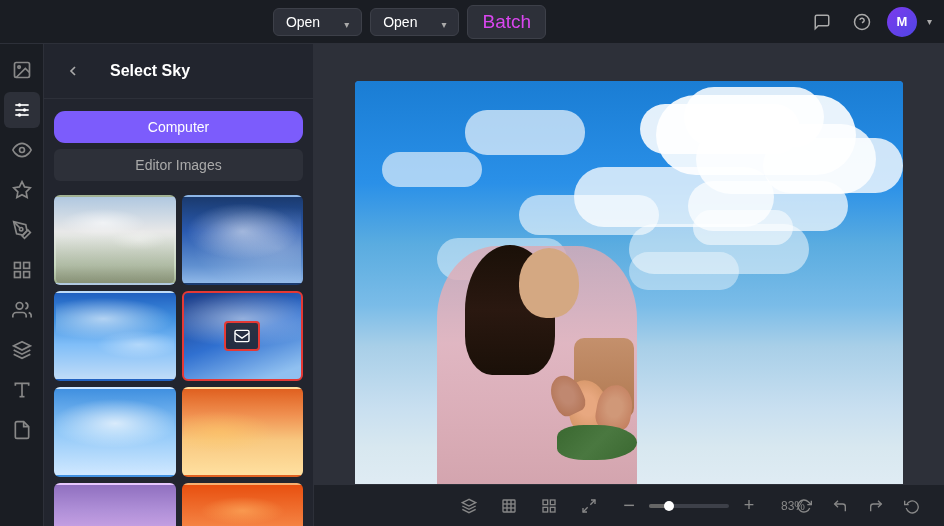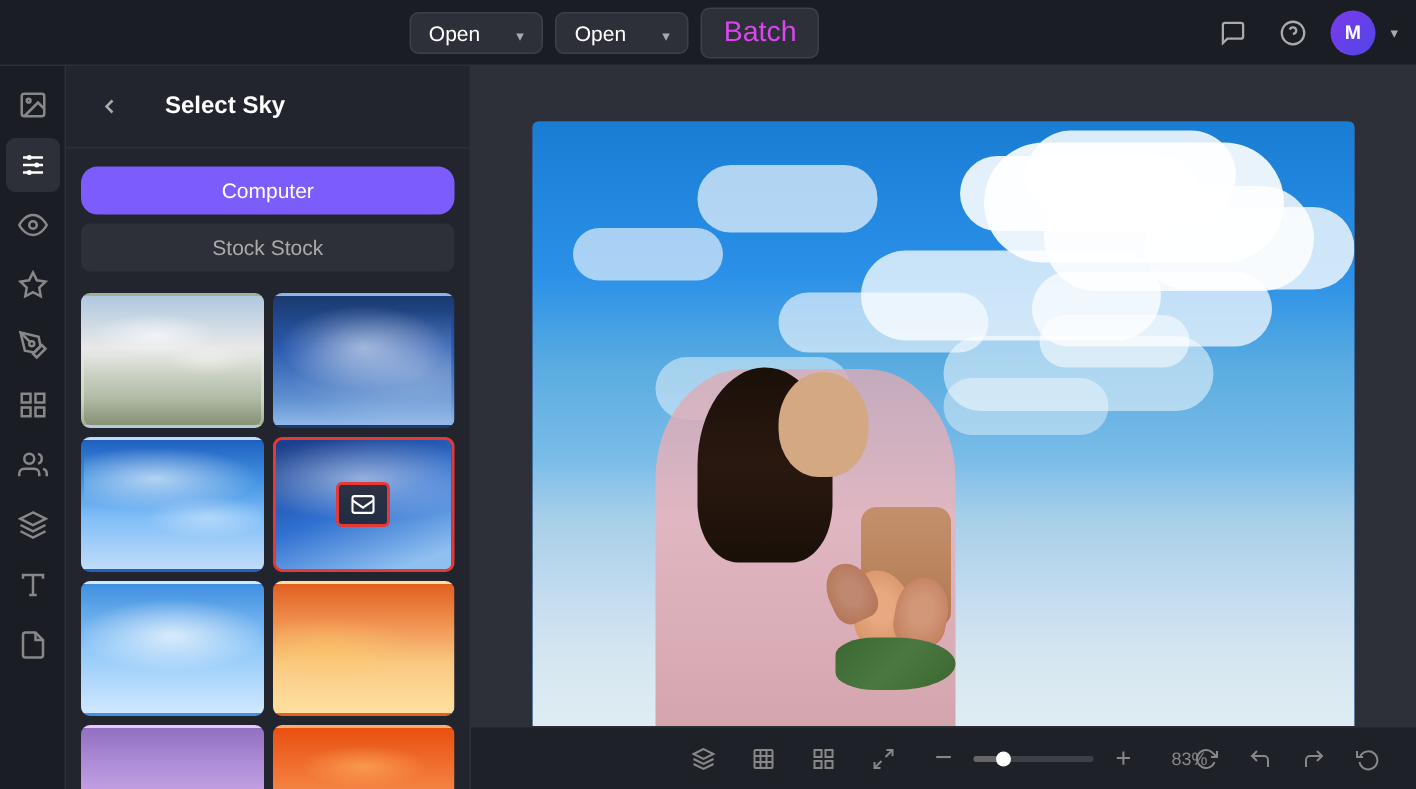--- a/index.html
+++ b/index.html
@@ -477,21 +477,21 @@
     <div class="sidebar-header">
       <div class="back-btn">
         <svg width="16" height="16" viewBox="0 0 24 24" fill="none" stroke="currentColor" stroke-width="2.5">
             <polyline points="15 18 9 12 15 6"></polyline>
           </svg>
       </div>
       <span class="sidebar-title">Select Sky</span>
     </div>
     <div class="tab-buttons">
       <button class="tab-btn active">Computer</button>
-      <button class="tab-btn inactive">Stock Stock</button>
+      <button class="tab-btn inactive">Editor Images</button>
     </div>
     <div class="sky-grid">
 
       <div class="sky-thumb sky-1">
         <div class="cloud-overlay"></div>
 
         <div style="position:absolute;bottom:0;left:0;right:0;height:55%;background:linear-gradient(180deg,transparent,rgba(100,100,80,0.4));border-radius:0 0 4px 4px;"></div>
       </div>
       <div class="sky-thumb sky-2">
         <div style="position:absolute;inset:0;background:radial-gradient(ellipse 80px 40px at 50% 40%,rgba(255,255,255,0.5) 0%,transparent 70%),radial-gradient(ellipse 120px 60px at 80% 60%,rgba(255,255,255,0.3) 0%,transparent 70%);"></div>

